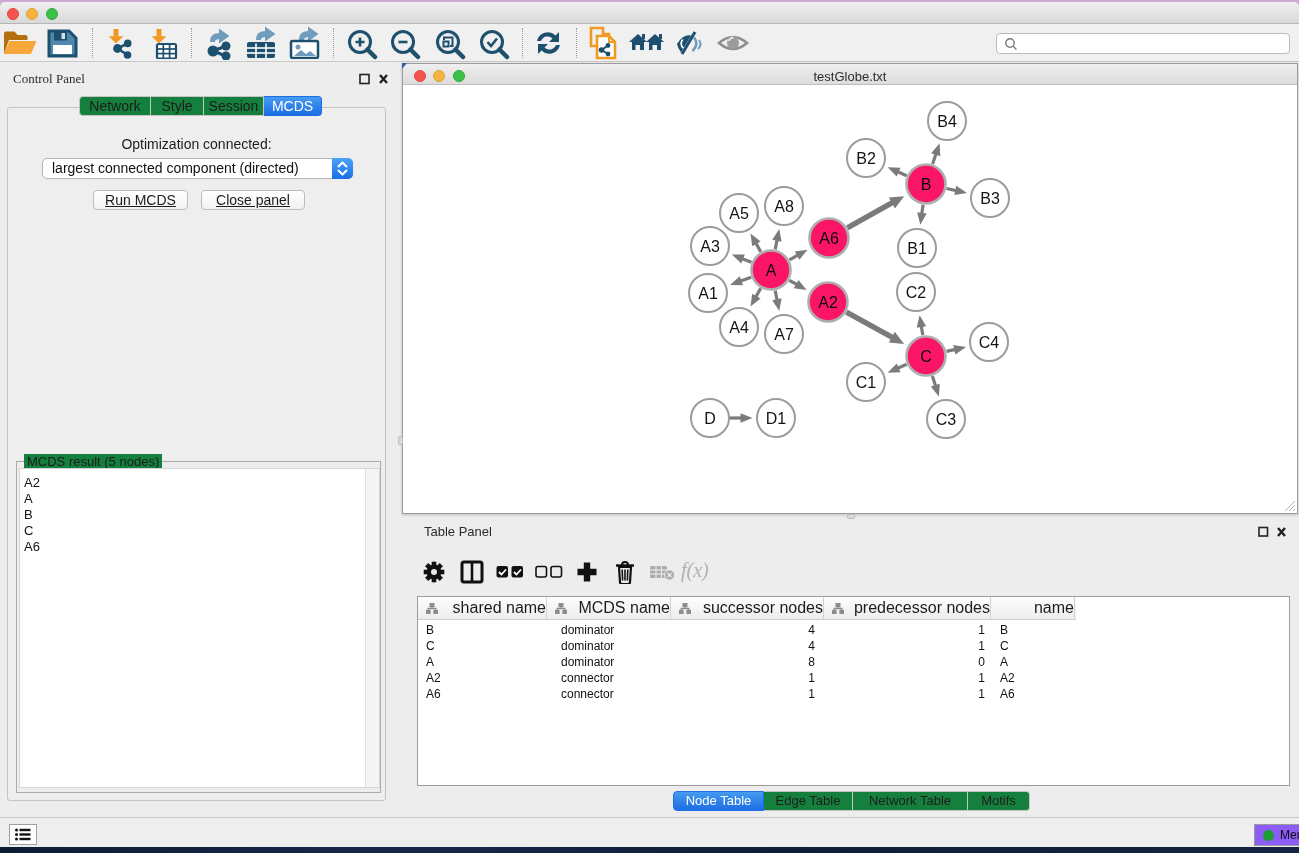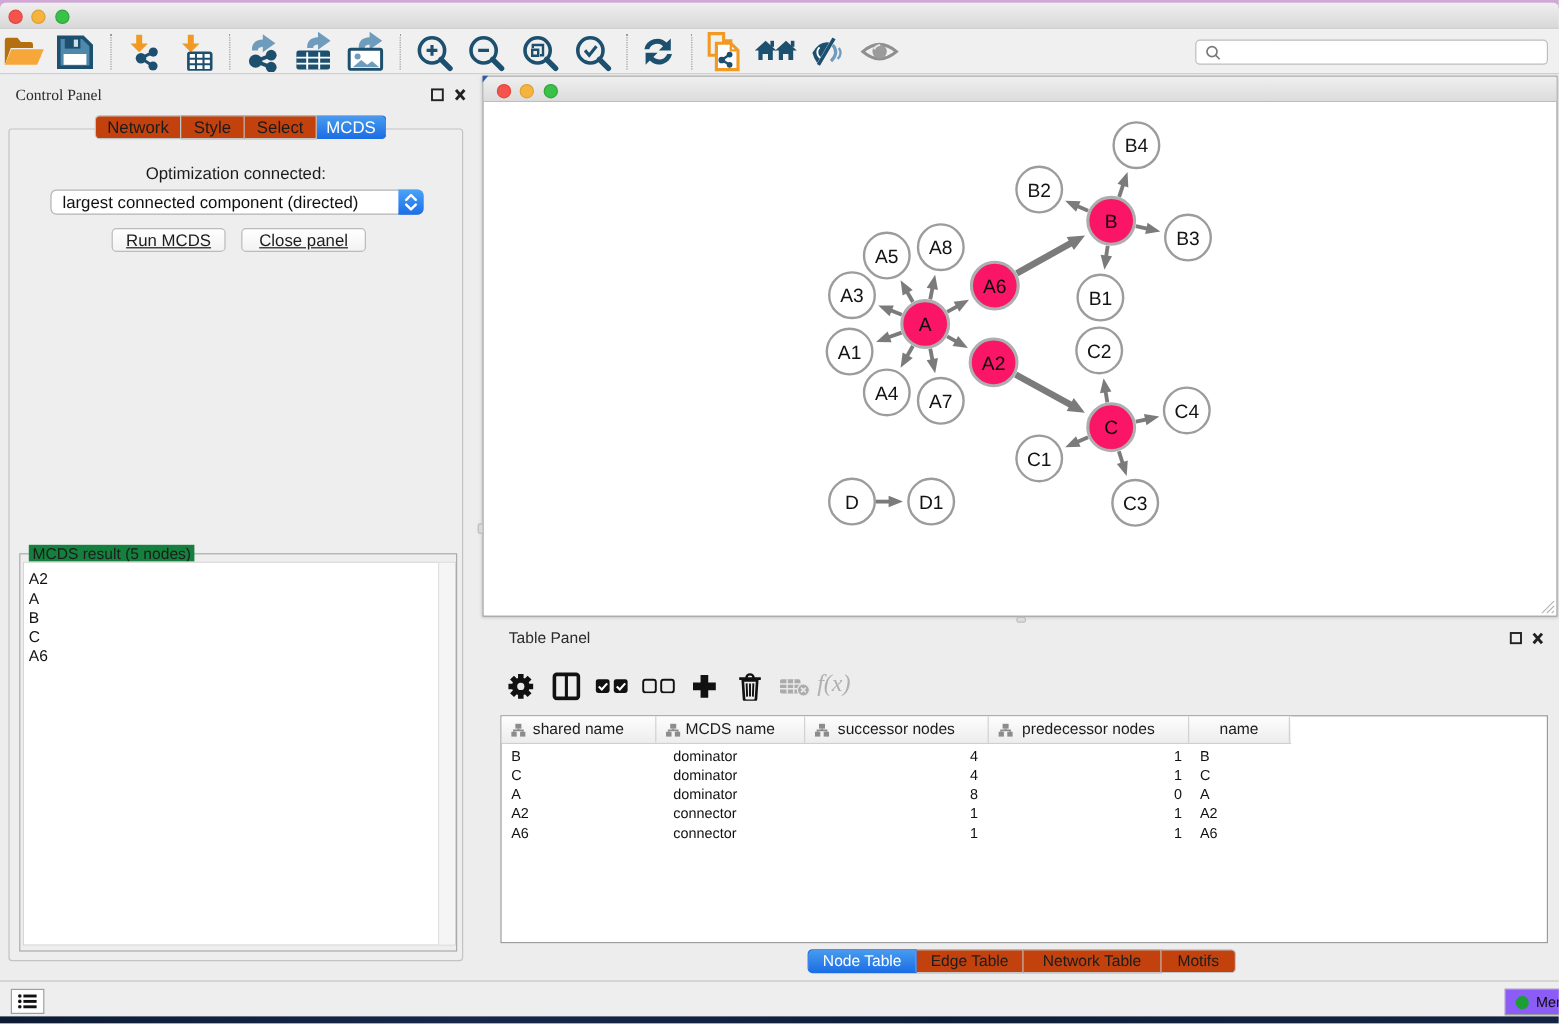--- a/index.html
+++ b/index.html
@@ -14,21 +14,21 @@
 #title-text { position:absolute; top:4px; left:0; width:100%; text-align:center;
   font-size:13px; color:#3f3f3f; }
 #toolbar { position:absolute; top:24px; left:0; width:1299px; height:38px; background:#f0f0f0;
   border-bottom:1px solid #c9c9c9; }
 .tsep { position:absolute; top:4px; height:30px; width:0;
   border-left:1px dotted #9a9a9a; }
 #appbg { position:absolute; top:62px; left:0; width:1299px; height:785px; background:#ededed; }
 
 #cp-title { position:absolute; left:13px; top:71px; font-size:13px; color:#2b2b2b;font-family:Liberation Serif, serif; }
 .seg { position:absolute; display:flex; }
-.seg span { display:block; background:#c2410c; border:1px solid #c4c4c4; border-left:none;
+.seg span { display:block; background:#15803d; border:1px solid #c4c4c4; border-left:none;
   color:#1c1c1c; text-align:center; font-size:14px; line-height:18px; height:20px; }
 .seg span:first-child { border-left:1px solid #c4c4c4; border-radius:4px 0 0 4px; }
 .seg span:last-child { border-radius:0 4px 4px 0; }
 .seg span.on { background:linear-gradient(#459bf0,#1d6ee4); border-color:#1d6ee4; color:#fff; }
 #cp-body { position:absolute; left:7px; top:107px; width:379px; height:694px;
   background:#eeeeee; border:1px solid #c3c3c3; border-radius:3px; }
 #opt-label { position:absolute; left:0; top:136px; width:393px; text-align:center;
   font-size:14px; color:#1c1c1c; }
 #dropdown { position:absolute; left:42px; top:158px; width:311px; height:21px;
   background:#fff; border:1px solid #b3b3b3; border-radius:5px;
@@ -56,21 +56,21 @@
 #net-title-text { position:absolute; top:5px; left:0; width:100%; text-align:center;
   font-size:13px; color:#2e2e2e; }
 
 #tp-title { position:absolute; left:424px; top:524px; font-size:13px; color:#2b2b2b; }
 #tp-toolbar { position:absolute; left:405px; top:552px; width:894px; height:40px; }
 #table { position:absolute; left:417px; top:596px; width:873px; height:190px;
   background:#fff; border:1px solid #9c9c9c; }
 #thead { position:absolute; left:0; top:0; height:23px; width:658px;
   background:linear-gradient(#fdfdfd,#ededed); border-bottom:1px solid #cfcfcf; }
 .th { position:absolute; top:0; height:22px; border-right:1px solid #d2d2d2;
-  font-size:13px; color:#1c1c1c; text-align:center; line-height:22px; }
+  font-size:16px; color:#1c1c1c; text-align:right; line-height:22px; }
 .td { position:absolute; font-size:12px; color:#111; height:16px; line-height:16px; }
 
 #statusbar { position:absolute; left:0; top:817px; width:1299px; height:30px;
   background:#eeeeee; border-top:1px solid #c6c6c6; }
 #desk-bottom { position:absolute; left:0; top:847px; width:1299px; height:6px;
   background:linear-gradient(90deg,#0d1b33,#16274a 30%,#0e1d37 60%,#142341); }
 </style>
 </head>
 <body>
 
@@ -202,21 +202,21 @@
 
 <div id="cp-title">Control Panel</div>
 <svg class="abs" style="left:359px;top:73px;" width="32" height="12" viewBox="0 0 32 12">
   <rect x="1" y="1.5" width="9" height="9" fill="none" stroke="#222" stroke-width="1.6"></rect>
   <path d="M21 2 L28 10 M28 2 L21 10" stroke="#222" stroke-width="2.4"></path>
 </svg>
 <div id="cp-body"></div>
 <div class="seg" style="left:79px;top:96px;">
   <span style="width:72px;">Network</span>
     <span style="width:53px;">Style</span>
-    <span style="width:60px;">Select</span>
+    <span style="width:60px;">Session</span>
     <span class="on" style="width:58px;">MCDS</span>
 </div>
 <div id="opt-label">Optimization connected:</div>
 <div id="dropdown">largest connected component (directed)
   <div id="dd-cap"><svg width="21" height="21" viewBox="0 0 21 21">
     <path d="M6.5 8.5 L10.5 4.5 L14.5 8.5" fill="none" stroke="#fff" stroke-width="2" stroke-linecap="round" stroke-linejoin="round"></path>
     <path d="M6.5 12.5 L10.5 16.5 L14.5 12.5" fill="none" stroke="#fff" stroke-width="2" stroke-linecap="round" stroke-linejoin="round"></path>
   </svg></div>
 </div>
 <div class="btn" style="left:93px;top:190px;width:95px;">Run MCDS</div>
@@ -234,20 +234,21 @@
 </div>
 
 <svg class="abs" style="left:402px;top:63px;z-index:5;" width="5" height="6" viewBox="0 0 5 6">
     <path d="M0 0 L5 0 L0 6 Z" fill="#2a5fad"></path>
   </svg>
 <div id="netwin">
   <div id="net-titlebar">
     <div class="tl" style="left:11px;background:#f5544d;border:1px solid #e2463f;"></div>
     <div class="tl" style="left:30px;background:#f6b43e;border:1px solid #dfa133;"></div>
     <div class="tl" style="left:50px;background:#39c148;border:1px solid #2fa73c;"></div>
+    <div id="net-title-text">testGlobe.txt</div>
   </div>
   <svg id="graph" style="position:absolute;left:0;top:24px;" width="893" height="420" viewBox="0 0 893 420" font-family="Liberation Sans, sans-serif">
 <line x1="357.7" y1="163.7" x2="352.6" y2="154.6" stroke="#7b7b7b" stroke-width="3.2"></line>
 <polygon points="347.5,145.5 357.6,153.6 349.2,158.3" fill="#7b7b7b"></polygon>
 <line x1="372.2" y1="161.4" x2="374.2" y2="151.3" stroke="#7b7b7b" stroke-width="3.2"></line>
 <polygon points="376.3,141.0 378.6,153.7 369.2,151.8" fill="#7b7b7b"></polygon>
 <line x1="348.5" y1="174.3" x2="338.6" y2="170.4" stroke="#7b7b7b" stroke-width="3.2"></line>
 <polygon points="328.9,166.6 341.8,166.5 338.3,175.5" fill="#7b7b7b"></polygon>
 <line x1="348.3" y1="189.2" x2="336.9" y2="193.3" stroke="#7b7b7b" stroke-width="3.2"></line>
 <polygon points="327.1,196.9 336.7,188.3 340.0,197.3" fill="#7b7b7b"></polygon>

